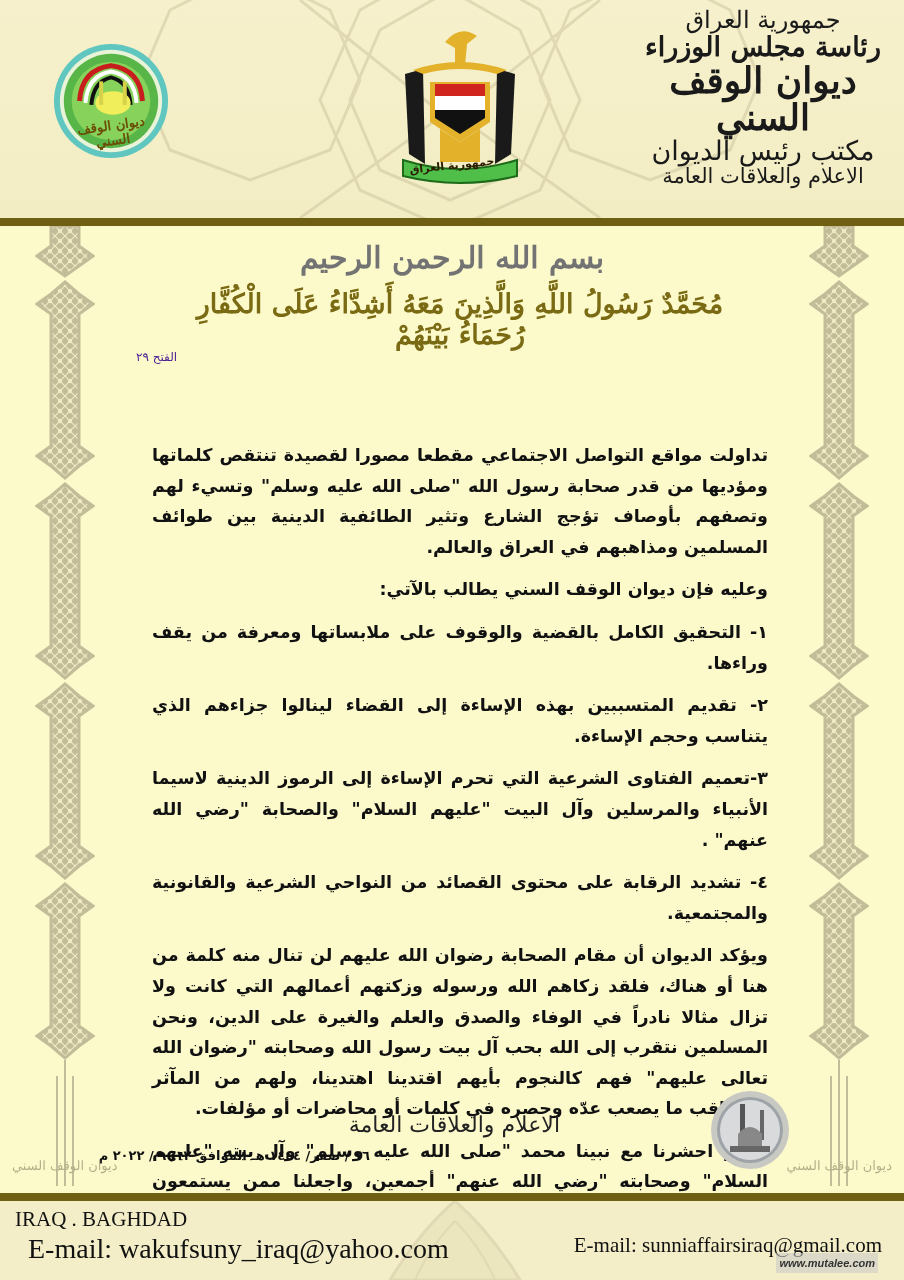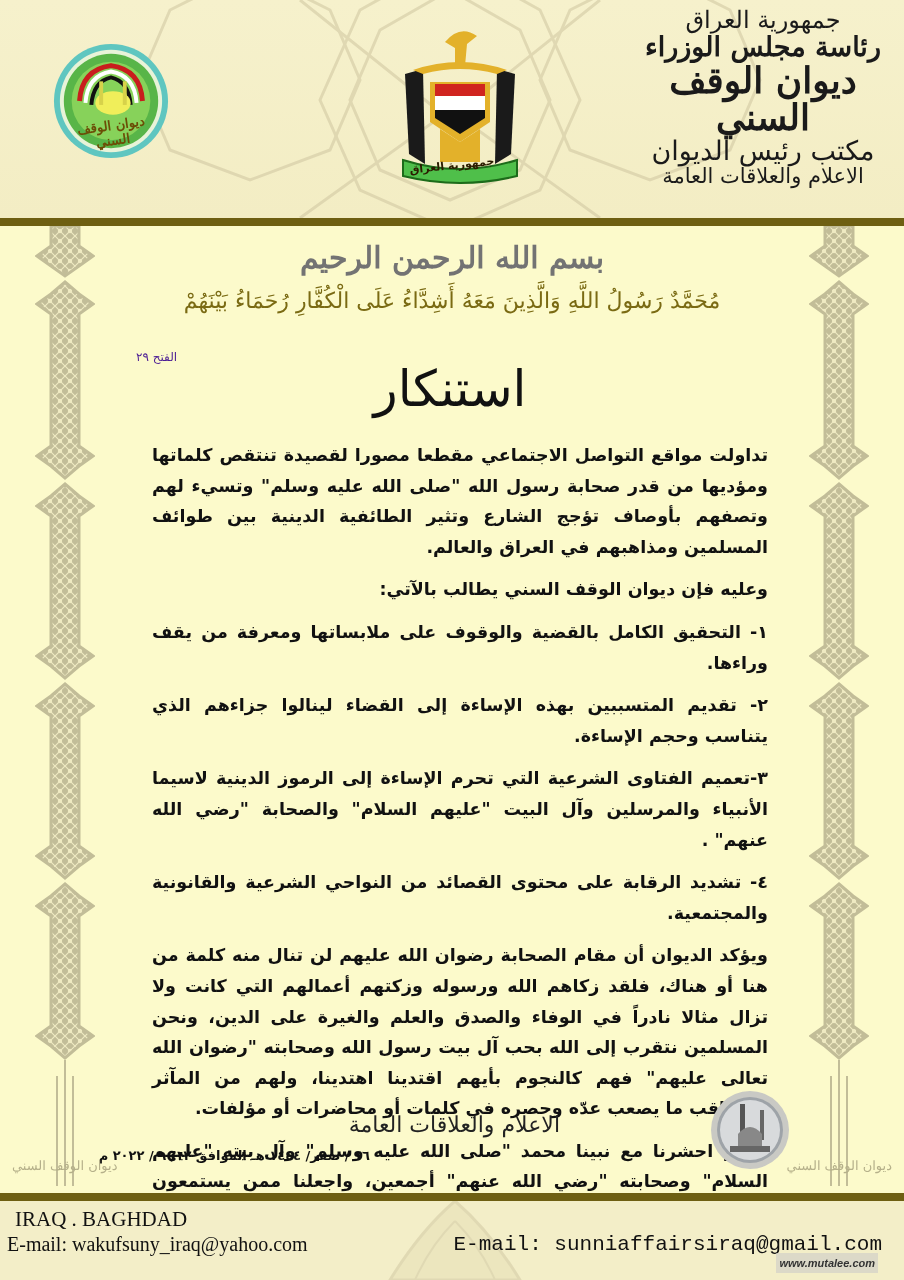--- a/index.html
+++ b/index.html
@@ -50,22 +50,22 @@
   .border-col { position: absolute; top: 226px; width: 60px; height: 970px; }
   .border-left { left: 35px; }
   .border-right { right: 35px; }
 
   
   .basmala {
     position: absolute; left: 200px; top: 240px; width: 504px; text-align: center;
     font-family: "DejaVu Serif", serif; font-size: 30px; color: #737373; font-weight: bold; direction: rtl;
   }
   .verse {
-    position: absolute; left: 152px; top: 288px; width: 600px; text-align: center;
-    font-family: "DejaVu Serif", serif; font-size: 22px; color: #7a6a13; font-weight: normal; direction: rtl;
+    position: absolute; left: 160px; top: 288px; width: 600px; text-align: center;
+    font-family: "DejaVu Serif", serif; font-size: 27px; color: #7a6a13; font-weight: bold; direction: rtl;
   }
   .verse-ref {
     position: absolute; left: 136px; top: 350px; font-family: "DejaVu Serif", serif;
     font-size: 12px; color: #4c1d95; direction: rtl;
   }
   .doc-title {
     position: absolute; left: 300px; top: 360px; width: 300px; text-align: center;
     font-family: "DejaVu Serif", serif; font-size: 50px; color: #111; direction: rtl;
   }
   .content {
@@ -95,25 +95,25 @@
   .footer {
     position: absolute; left: 0; top: 1201px; width: 904px; height: 79px;
     background: #f3eec8; overflow: hidden;
   }
   .footer-arch { position: absolute; left: 380px; top: 0; width: 150px; height: 79px; opacity: .5; }
   .footer-city {
     position: absolute; left: 15px; top: 6px; font-family: "Liberation Serif", serif;
     font-size: 21px; color: #111;
   }
   .footer-email-left {
-    position: absolute; left: 7px; top: 32px; font-family: "Liberation Serif", serif;
-    font-size: 20px; color: #111;
+    position: absolute; left: 28px; top: 32px; font-family: "Liberation Serif", serif;
+    font-size: 28px; color: #111;
   }
   .footer-email-right {
-    position: absolute; right: 22px; top: 32px; font-family: Liberation Mono, monospace;
+    position: absolute; right: 22px; top: 32px; font-family: Liberation Serif, serif;
     font-size: 21px; color: #111;
   }
   .watermark {
     position: absolute; right: 26px; top: 52px; font-family: "Liberation Sans", sans-serif;
     font-style: italic; font-weight: bold; font-size: 11px; color: #333;
     background: rgba(200,200,200,.55); padding: 4px 3px;
   }
 </style>
 </head>
 <body>
@@ -197,21 +197,20 @@
       <path d="M30 658 L44 670 L58 680 L44 690 L44 800 L58 810 L44 820 L30 832 L16 820 L2 810 L16 800 L16 690 L2 680 L16 670 Z"></path>
     </g>
     <g fill="none" stroke="#c2bd98" stroke-width="2">
       <path d="M30 834 L30 960 M22 850 L22 960 M38 850 L38 960"></path>
     </g>
   </svg>
 
   <div class="basmala">بسم الله الرحمن الرحيم</div>
   <div class="verse">مُحَمَّدٌ رَسُولُ اللَّهِ وَالَّذِينَ مَعَهُ أَشِدَّاءُ عَلَى الْكُفَّارِ رُحَمَاءُ بَيْنَهُمْ</div>
   <div class="verse-ref">الفتح ٢٩</div>
-  <div class="doc-title">استنكار</div>
 
   <div class="content">
     <p>تداولت مواقع التواصل الاجتماعي مقطعا مصورا لقصيدة تنتقص كلماتها ومؤديها من قدر صحابة رسول الله "صلى الله عليه وسلم" وتسيء لهم وتصفهم بأوصاف تؤجج الشارع وتثير الطائفية الدينية بين طوائف المسلمين ومذاهبهم في العراق والعالم.</p>
     <p>وعليه فإن ديوان الوقف السني يطالب بالآتي:</p>
     <p>١- التحقيق الكامل بالقضية والوقوف على ملابساتها ومعرفة من يقف وراءها.</p>
     <p>٢- تقديم المتسببين بهذه الإساءة إلى القضاء لينالوا جزاءهم الذي يتناسب وحجم الإساءة.</p>
     <p>٣-تعميم الفتاوى الشرعية التي تحرم الإساءة إلى الرموز الدينية لاسيما الأنبياء والمرسلين وآل البيت "عليهم السلام" والصحابة "رضي الله عنهم" .</p>
     <p>٤- تشديد الرقابة على محتوى القصائد من النواحي الشرعية والقانونية والمجتمعية.</p>
     <p>ويؤكد الديوان أن مقام الصحابة رضوان الله عليهم لن تنال منه كلمة من هنا أو هناك، فلقد زكاهم الله ورسوله وزكتهم أعمالهم التي كانت ولا تزال مثالا نادراً في الوفاء والصدق والعلم والغيرة على الدين، ونحن المسلمين نتقرب إلى الله بحب آل بيت رسول الله وصحابته "رضوان الله تعالى عليهم" فهم كالنجوم بأيهم اقتدينا اهتدينا، ولهم من المآثر والمناقب ما يصعب عدّه وحصره في كلمات أو محاضرات أو مؤلفات.</p>
     <p>اللهم احشرنا مع نبينا محمد "صلى الله عليه وسلم" وآل بيته "عليهم السلام" وصحابته "رضي الله عنهم" أجمعين، واجعلنا ممن يستمعون القول فيتبعون أحسنه، اللهم آمين.</p>

